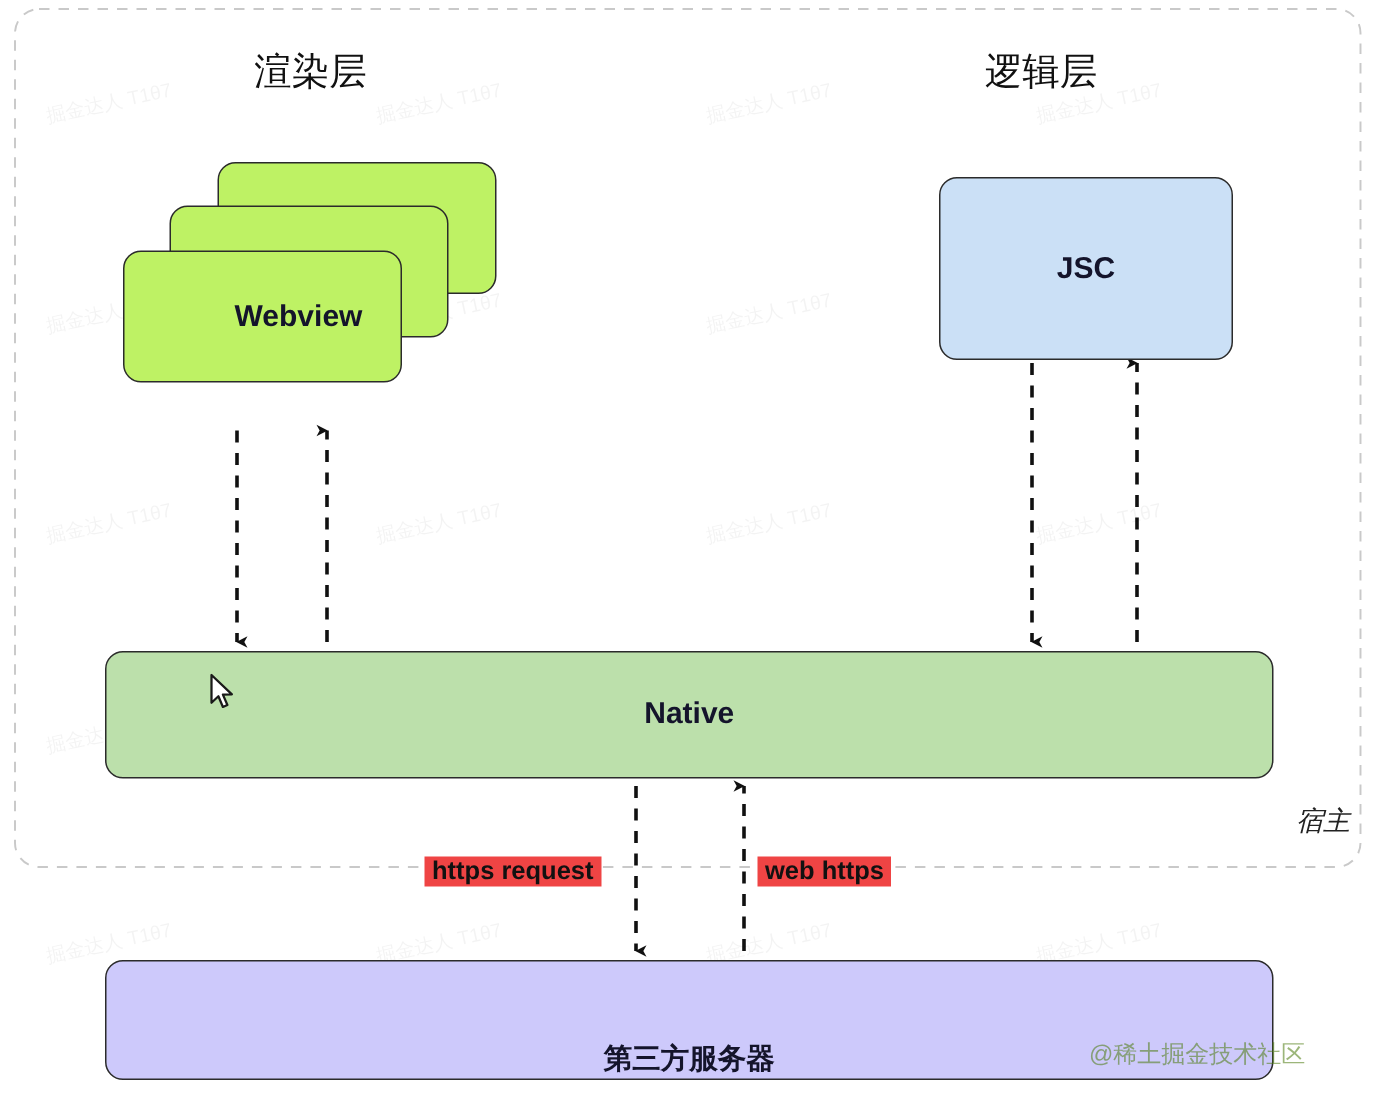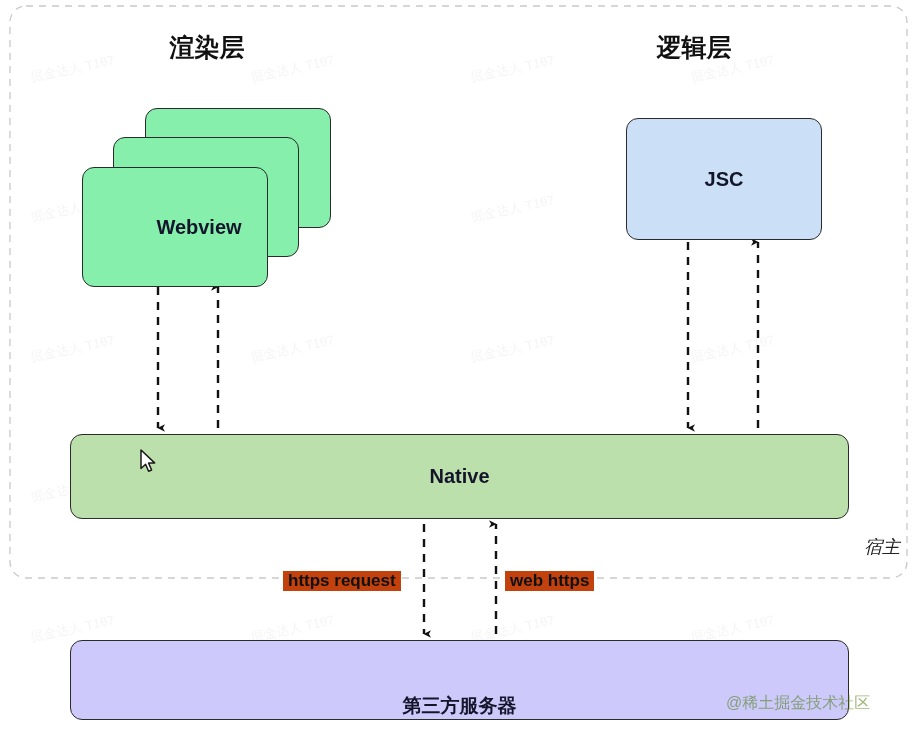--- a/index.html
+++ b/index.html
@@ -32,22 +32,22 @@
     border: 1.6px solid #2b2b2b;
     border-radius: 12px;
     display: flex;
     align-items: center;
     justify-content: center;
     color: #14142b;
     font-weight: bold;
   }
   .webview-card {
     width: 186px;
-    height: 120px;
-    background: #86efac;
+    height: 88px;
+    background: #bef264;
     padding-left: 48px;
   }
   .wv-back  { left: 145px; top: 108px; z-index: 3; }
   .wv-mid   { left: 113px; top: 137px; z-index: 4; }
   .wv-front { left:  82px; top: 167px; z-index: 5; font-size: 20px; }
 
   .jsc-box {
     left: 626px;
     top: 118px;
     width: 196px;
@@ -73,36 +73,36 @@
     background: #cdc9fb;
     font-size: 19px;
     z-index: 5;
     align-items: flex-end;
   }
 
   
   .layer-title {
     position: absolute;
     font-size: 25px;
-    font-weight: bold;
+    font-weight: normal;
     color: #111111;
     white-space: nowrap;
     transform: translateX(-50%);
     z-index: 6;
   }
   .title-render { left: 207px; top: 31px; }
   .title-logic  { left: 694px; top: 31px; }
 
   .edge-label {
     position: absolute;
     font-size: 17px;
     font-weight: bold;
     color: #111111;
     white-space: nowrap;
-    background: #c2410c;
+    background: #ef4444;
     padding: 0 5px;
     z-index: 6;
   }
   .lbl-https  { left: 283px; top: 571px; }
   .lbl-socket { left: 505px; top: 571px; }
 
   .host-label {
     position: absolute;
     left: 864px;
     top: 535px;

